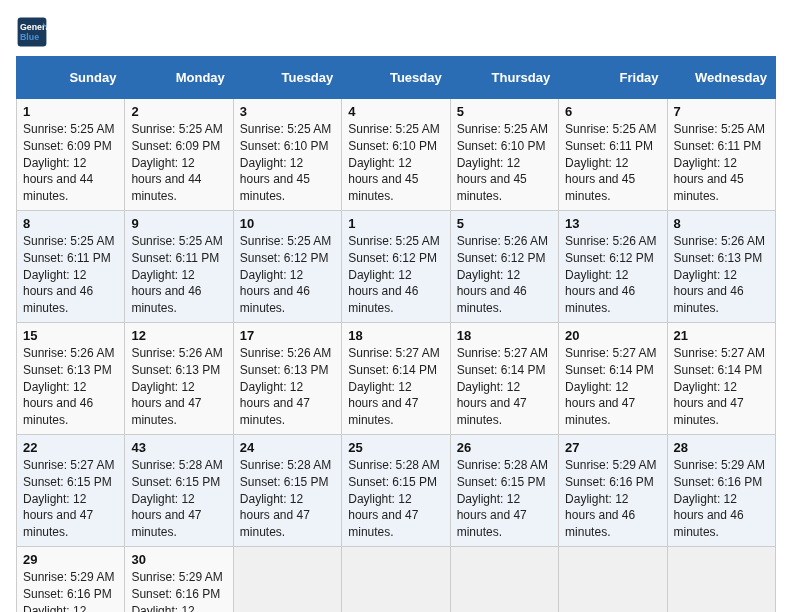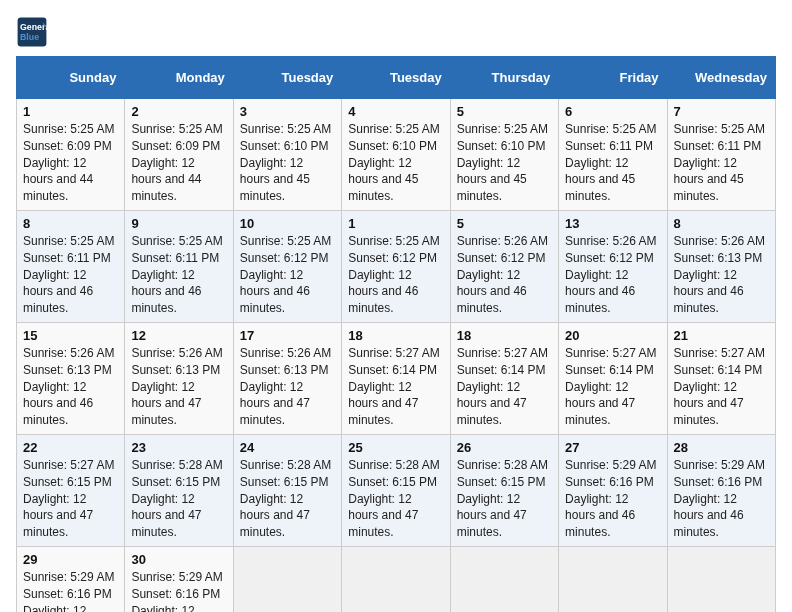--- a/index.html
+++ b/index.html
@@ -295,21 +295,21 @@
       <tr>
         <td>
         <span class="day-number">22</span>
         <div class="day-info">
           Sunrise: 5:27 AM<br>
           Sunset: 6:15 PM<br>
           Daylight: 12 hours and 47 minutes.
         </div>
       </td>
         <td>
-        <span class="day-number">23</span>
+        <span class="day-number">43</span>
         <div class="day-info">
           Sunrise: 5:28 AM<br>
           Sunset: 6:15 PM<br>
           Daylight: 12 hours and 47 minutes.
         </div>
       </td>
         <td>
         <span class="day-number">24</span>
         <div class="day-info">
           Sunrise: 5:28 AM<br>

